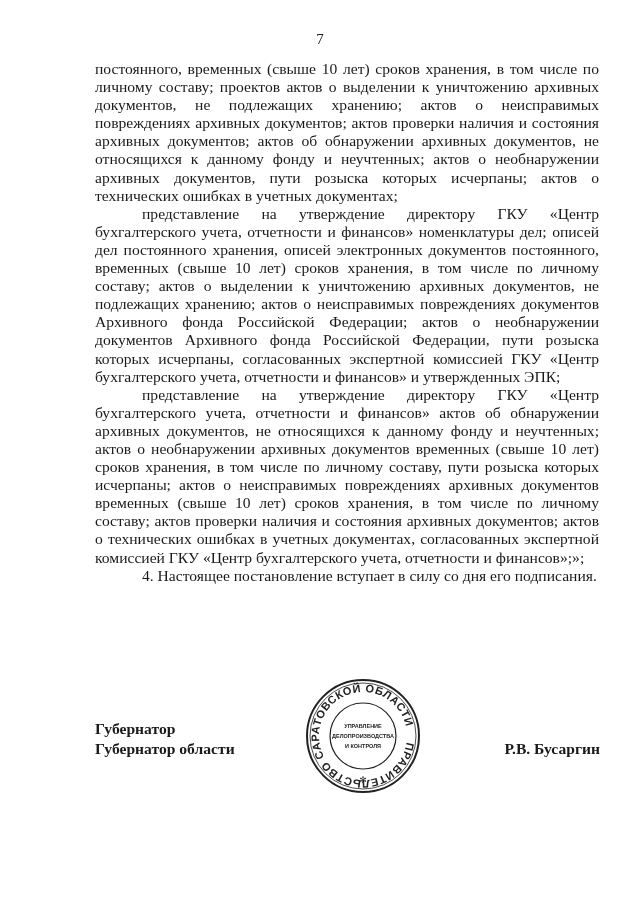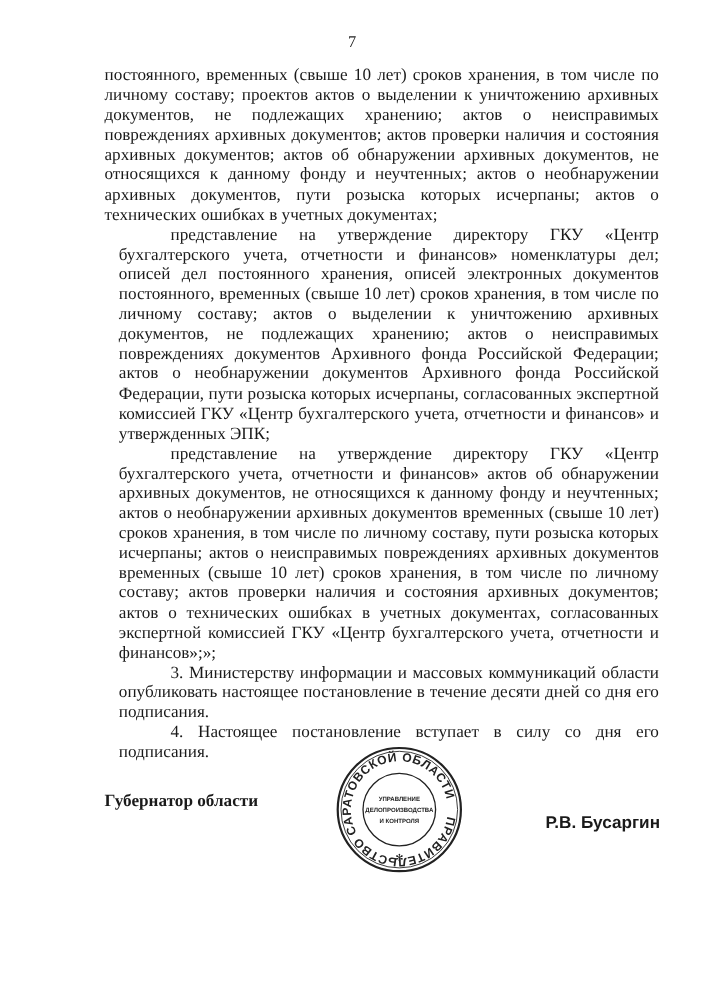--- a/index.html
+++ b/index.html
@@ -4,41 +4,41 @@
   <style>
     html, body { margin: 0; padding: 0; background: #ffffff; }
     body { width: 640px; height: 905px; position: relative; overflow: hidden;
       font-family: "DejaVu Serif", "Liberation Serif", serif; color: #1a1a1a; }
     .page-number { position: absolute; top: 31px; left: 0; width: 640px; text-align: center;
       font-family: "Liberation Serif", serif; font-size: 15px; }
     .body-text { position: absolute; top: 60px; left: 95px; width: 504px;
       font-family: Liberation Serif, serif; font-size: 15.6px; line-height: 18.1px;
       text-align: justify; }
     .body-text p { margin: 0; }
-    .body-text p.indent { text-indent: 47px; margin-left: 13px; }
+    .body-text p.indent { text-indent: 47px; }
     .sig-left { position: absolute; top: 719px; left: 95px;
       font-family: "Liberation Serif", serif; font-weight: bold; font-size: 15.6px; line-height: 20px; }
     .sig-right { position: absolute; top: 739px; right: 40px;
-      font-family: Liberation Sans, sans-serif; font-weight: bold; font-size: 15.6px; line-height: 20px; }
+      font-family: Liberation Serif, serif; font-weight: bold; font-size: 15.6px; line-height: 20px; }
     .stamp { position: absolute; left: 304px; top: 677px; width: 118px; height: 118px; }
   </style>
 </head>
 <body>
 
 <div class="page-number">7</div>
 
 <div class="body-text">
   <p>постоянного, временных (свыше 10 лет) сроков хранения, в том числе по личному составу; проектов актов о выделении к уничтожению архивных документов, не подлежащих хранению; актов о неисправимых повреждениях архивных документов; актов проверки наличия и состояния архивных документов; актов об обнаружении архивных документов, не относящихся к данному фонду и неучтенных; актов о необнаружении архивных документов, пути розыска которых исчерпаны; актов о технических ошибках в учетных документах;</p>
   <p class="indent">представление на утверждение директору ГКУ «Центр бухгалтерского учета, отчетности и финансов» номенклатуры дел; описей дел постоянного хранения, описей электронных документов постоянного, временных (свыше 10 лет) сроков хранения, в том числе по личному составу; актов о выделении к уничтожению архивных документов, не подлежащих хранению; актов о неисправимых повреждениях документов Архивного фонда Российской Федерации; актов о необнаружении документов Архивного фонда Российской Федерации, пути розыска которых исчерпаны, согласованных экспертной комиссией ГКУ «Центр бухгалтерского учета, отчетности и финансов» и утвержденных ЭПК;</p>
   <p class="indent">представление на утверждение директору ГКУ «Центр бухгалтерского учета, отчетности и финансов» актов об обнаружении архивных документов, не относящихся к данному фонду и неучтенных; актов о необнаружении архивных документов временных (свыше 10 лет) сроков хранения, в том числе по личному составу, пути розыска которых исчерпаны; актов о неисправимых повреждениях архивных документов временных (свыше 10 лет) сроков хранения, в том числе по личному составу; актов проверки наличия и состояния архивных документов; актов о технических ошибках в учетных документах, согласованных экспертной комиссией ГКУ «Центр бухгалтерского учета, отчетности и финансов»;»;</p>
-  <p class="indent">3. Министерству информации и массовых коммуникаций области опубликовать настоящее постановление в течение десяти дней со дня его подписания.</p>
   <p class="indent">4. Настоящее постановление вступает в силу со дня его подписания.</p>
 </div>
 
 <div class="sig-left">
+  <div>Губернатор</div>
   <div>Губернатор области</div>
 </div>
 
 <div class="sig-right">Р.В. Бусаргин</div>
 
 <svg class="stamp" viewBox="0 0 118 118">
   <defs>
     <path id="ringPath" d="M 59,59 m -44,0 a 44,44 0 1,1 88,0 a 44,44 0 1,1 -88,0" transform="rotate(-172 59 59)"></path>
   </defs>
   <circle cx="59" cy="59" r="56" fill="none" stroke="#222" stroke-width="2"></circle>

